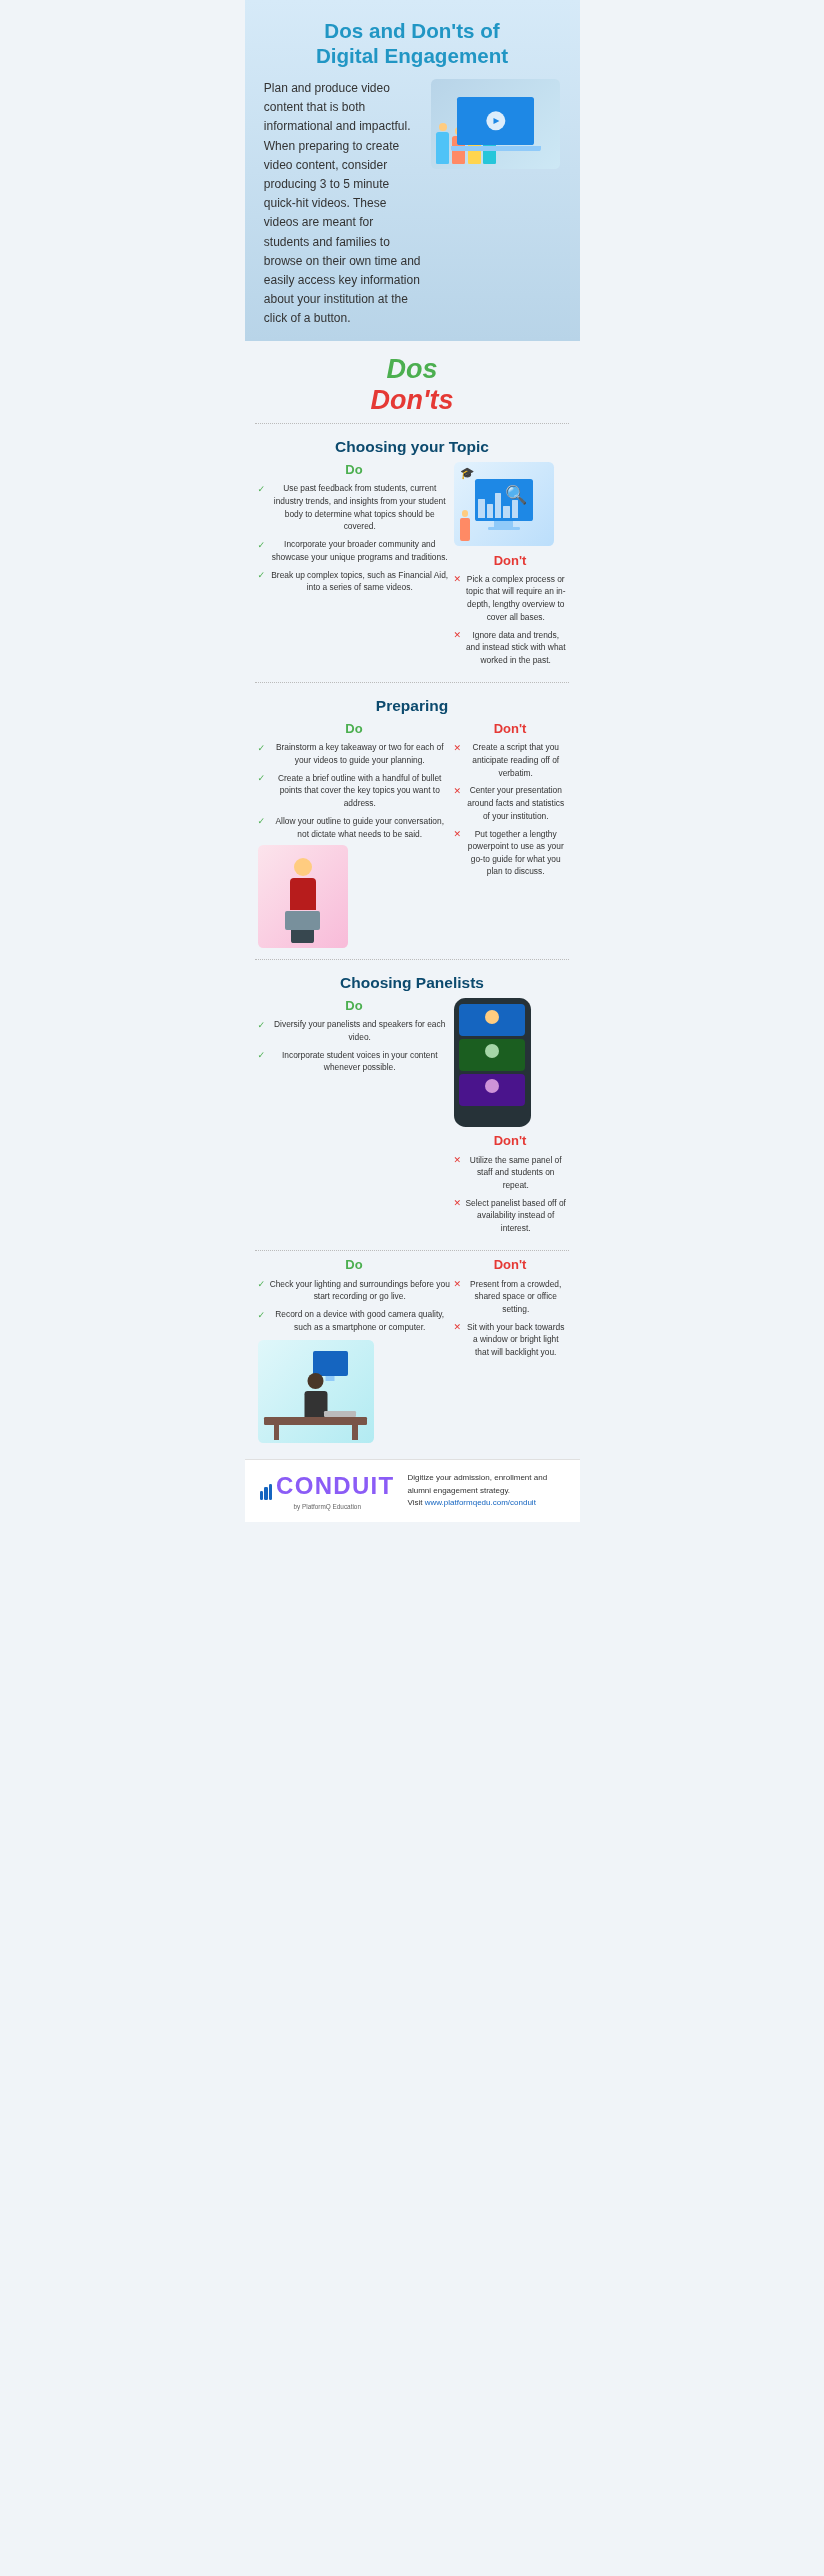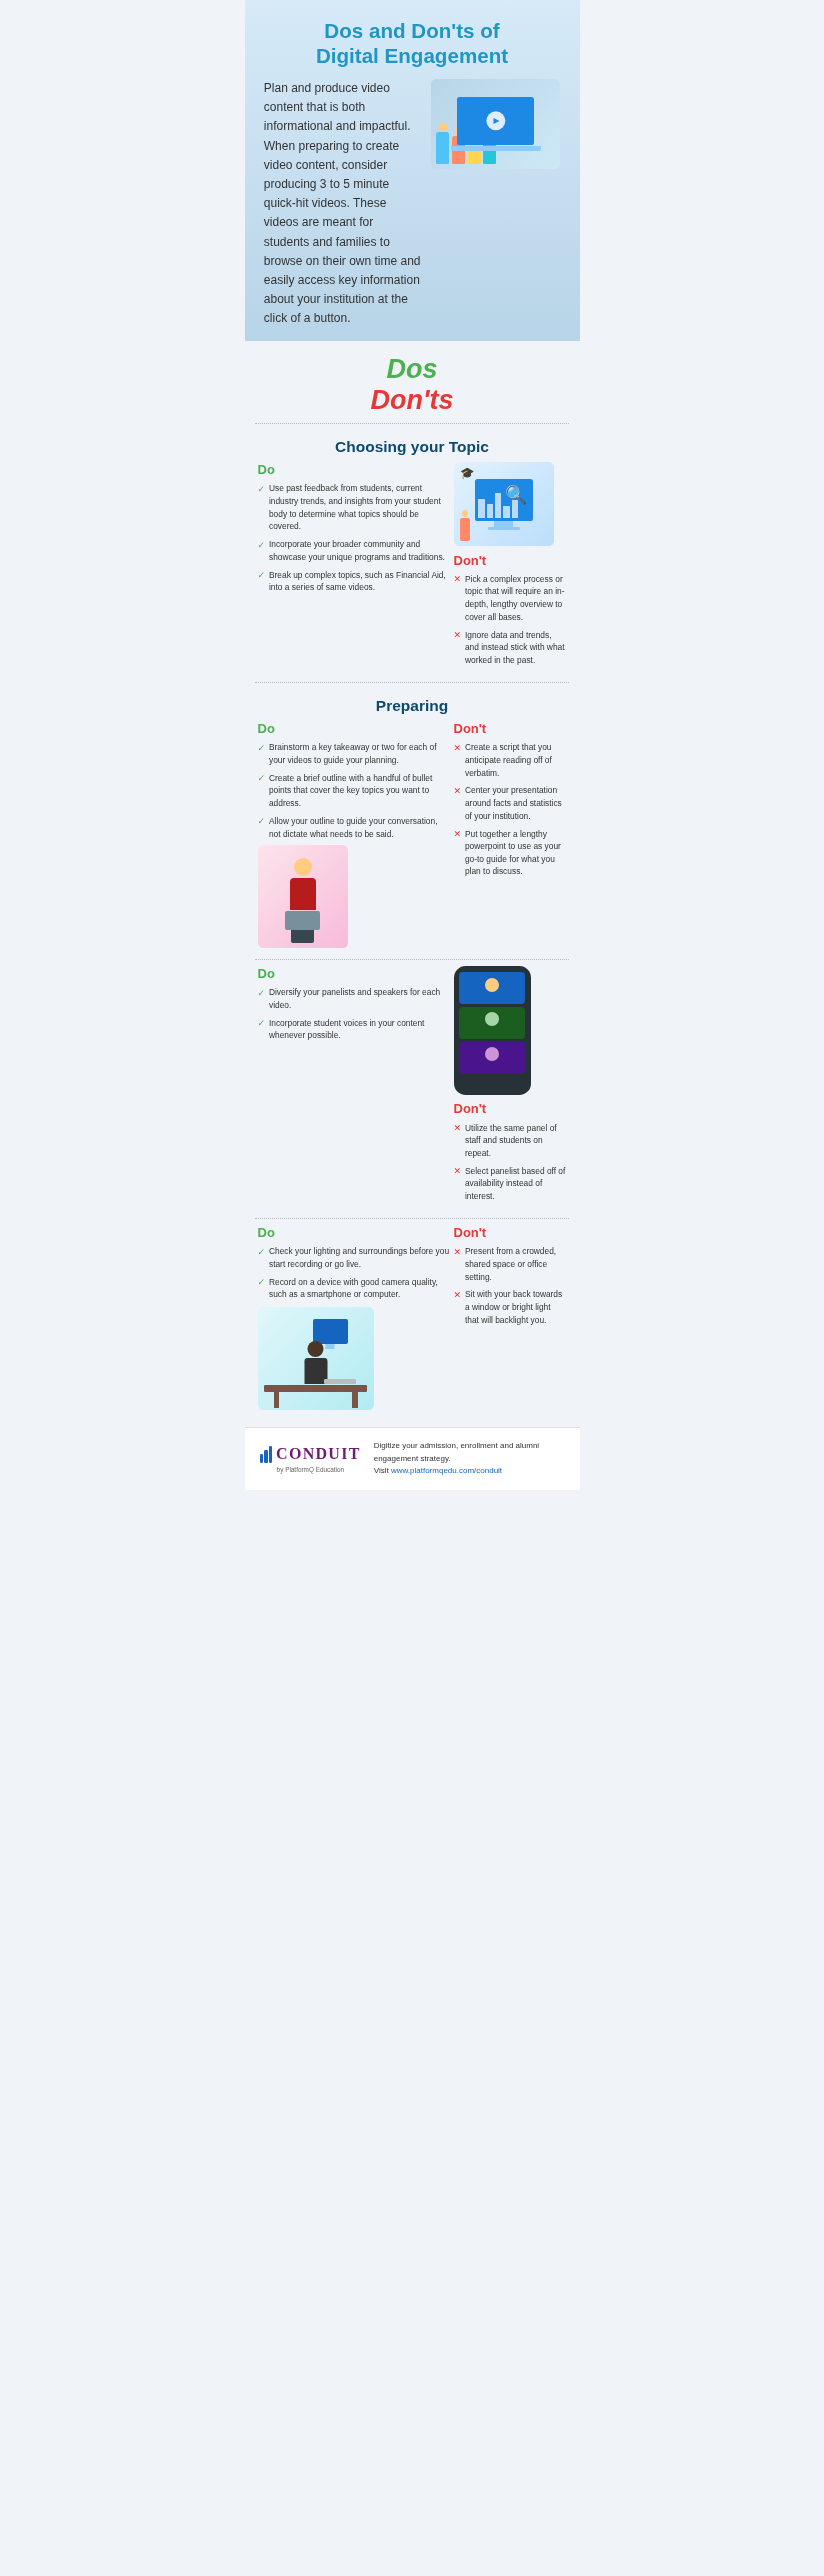--- a/index.html
+++ b/index.html
@@ -157,20 +157,21 @@
       text-align: center;
       font-size: 15.5px;
       font-weight: 600;
       color: #0c4a6e;
       padding: 7.7px 13px 6.4px 13px;
     }
     .section-body {
       display: flex;
       padding: 0 13px 10.3px 13px;
       gap: 3px;
+      text-align: center;
     }
 
     
     .do-col {
       flex: 1;
     }
     .do-label {
       font-size: 13px;
       font-weight: 700;
       color: #4caf50;
@@ -467,25 +468,25 @@
     .footer-text a {
       color: #1565c0;
       text-decoration: none;
     }
     .logo-container {
       display: flex;
       flex-direction: column;
       align-items: center;
     }
     .logo-text {
-      font-size: 16px;
+      font-size: 24px;
       font-weight: 900;
       letter-spacing: 1.3px;
-      color: #701a75;
-      font-family: Liberation Serif, serif;
+      color: #8b5cf6;
+      font-family: Liberation Sans, sans-serif;
     }
     hr.dotted-sep { margin: 0 10.3px; }
   </style>
 </head>
 <body>
 
 <div class="page">
 
   <div class="header">
     <h1>
@@ -623,20 +624,21 @@
         <div class="dont-item">
           <span class="x-icon">✕</span>
           <span>Put together a lengthy powerpoint to use as your go-to guide for what you plan to discuss.</span>
         </div>
       </div>
     </div>
     <hr class="dotted-sep">
   </div>
 
   <div class="section">
+    <div class="section-title">Choosing Panelists</div>
     <div class="section-body">
 
       <div class="do-col">
         <div class="do-label">Do</div>
         <div class="do-item">
           <span class="check-icon">✓</span>
           <span>Diversify your panelists and speakers for each video.</span>
         </div>
         <div class="do-item">
           <span class="check-icon">✓</span>

